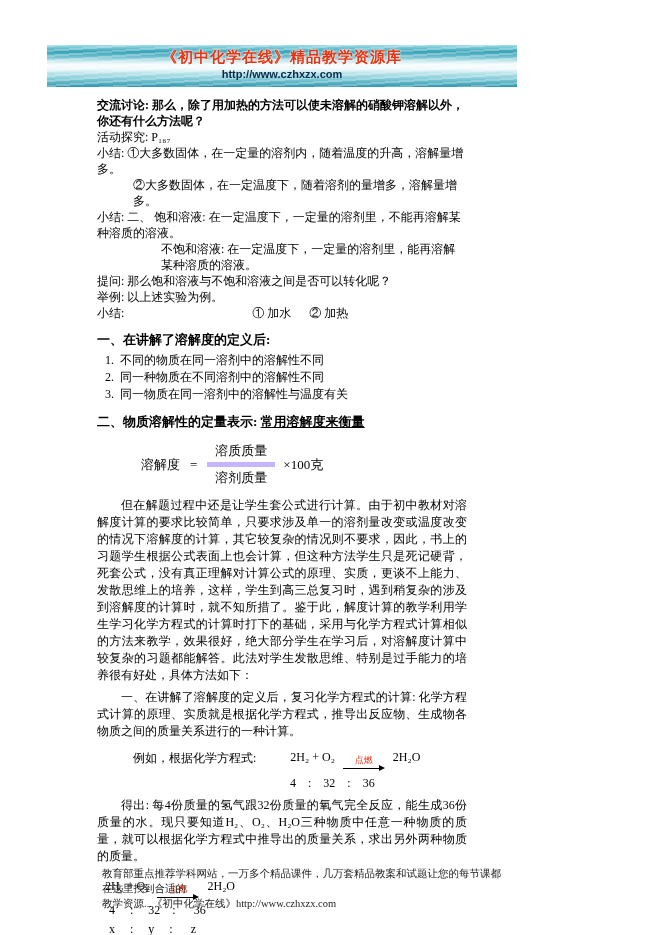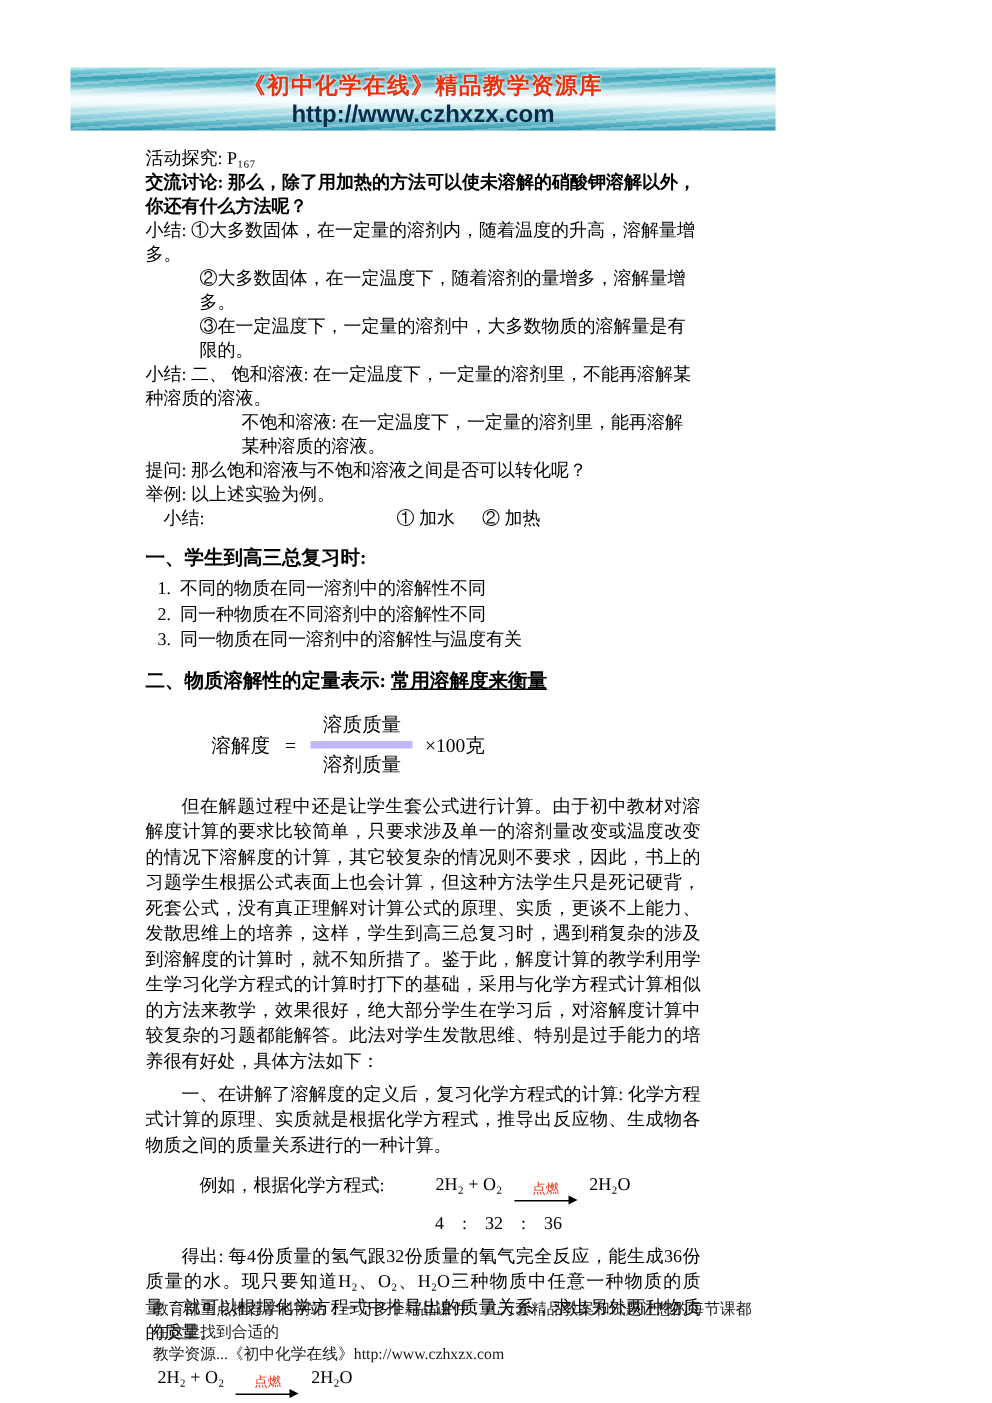--- a/index.html
+++ b/index.html
@@ -26,30 +26,30 @@
   .banner-title {
     display:block; padding-top:3px;
     font-family:"Liberation Sans","DejaVu Sans",sans-serif;
     font-weight:bold; font-size:15px; letter-spacing:1px;
     color:var(--banner_title_color,#e63312);
     text-shadow:0 0 2px #ffffff, 0 0 2px #ffffff;
   }
   .banner-url {
     display:block; margin-top:1px;
     font-family:"Liberation Sans","DejaVu Sans",sans-serif;
-    font-weight:bold; font-size:16px;
+    font-weight:bold; font-size:11px;
     color:var(--banner_url_color,#0b2b4a);
   }
   
   .content { padding:0 97px; }
   .line { line-height:16px; white-space:pre-wrap; }
   .b { font-weight:bold; }
   .ind1 { padding-left:36px; }
   .ind2 { padding-left:64px; }
-  .flexrow { display:flex;margin-left:12px; }
+  .flexrow { display:flex; }
   .methods-top { margin-left:128px; white-space:pre; }
   
   .diagram { margin-top:4px; }
   .dbl-arrow { position:relative; width:428px; height:2px; background:#000; margin:12px 0 4px 0; }
   .dbl-arrow::before { content:""; position:absolute; left:-1px; top:-3.5px;
     border-right:9px solid #000; border-top:4.5px solid transparent; border-bottom:4.5px solid transparent; }
   .dbl-arrow::after  { content:""; position:absolute; right:-1px; top:-3.5px;
     border-left:9px solid #000; border-top:4.5px solid transparent; border-bottom:4.5px solid transparent; }
   .arrow-labels { position:relative; height:17px; line-height:17px; }
   .arrow-label-right { position:absolute; left:273px; top:0; }
@@ -92,37 +92,36 @@
 
 <div class="page">
 
   <div class="banner">
     <span class="banner-title">《初中化学在线》精品教学资源库</span>
     <span class="banner-url">http://www.czhxzx.com</span>
   </div>
 
   <div class="content">
 
+    <p class="line b">交流讨论: 那么，除了用加热的方法可以使未溶解的硝酸钾溶解以外，你还有什么方法呢？</p>
     <p class="line">活动探究: P₁₆₇</p>
-    <p class="line b">交流讨论: 那么，除了用加热的方法可以使未溶解的硝酸钾溶解以外，你还有什么方法呢？</p>
     <p class="line">小结: ①大多数固体，在一定量的溶剂内，随着温度的升高，溶解量增多。</p>
     <p class="line ind1">②大多数固体，在一定温度下，随着溶剂的量增多，溶解量增多。</p>
-    <p class="line ind1">③在一定温度下，一定量的溶剂中，大多数物质的溶解量是有限的。</p>
     <p class="line">小结: 二、 饱和溶液: 在一定温度下，一定量的溶剂里，不能再溶解某种溶质的溶液。</p>
     <p class="line ind2">不饱和溶液: 在一定温度下，一定量的溶剂里，能再溶解某种溶质的溶液。</p>
     <p class="line">提问: 那么饱和溶液与不饱和溶液之间是否可以转化呢？</p>
     <p class="line">举例: 以上述实验为例。</p>
 
     <p class="line flexrow">
       <span>小结:</span>
       <span class="methods-top">① 加水      ② 加热</span>
     </p>
 
 
-    <p class="head">一、学生到高三总复习时:</p>
+    <p class="head">一、在讲解了溶解度的定义后:</p>
     <p class="line list-item">1.  不同的物质在同一溶剂中的溶解性不同</p>
     <p class="line list-item">2.  同一种物质在不同溶剂中的溶解性不同</p>
     <p class="line list-item">3.  同一物质在同一溶剂中的溶解性与温度有关</p>
 
     <p class="head"><span>二、物质溶解性的定量表示:</span> <span class="underline">常用溶解度来衡量</span></p>
 
     <div class="formula">
       <span>溶解度</span>
       <span class="gap">=</span>
       <span class="fraction">

